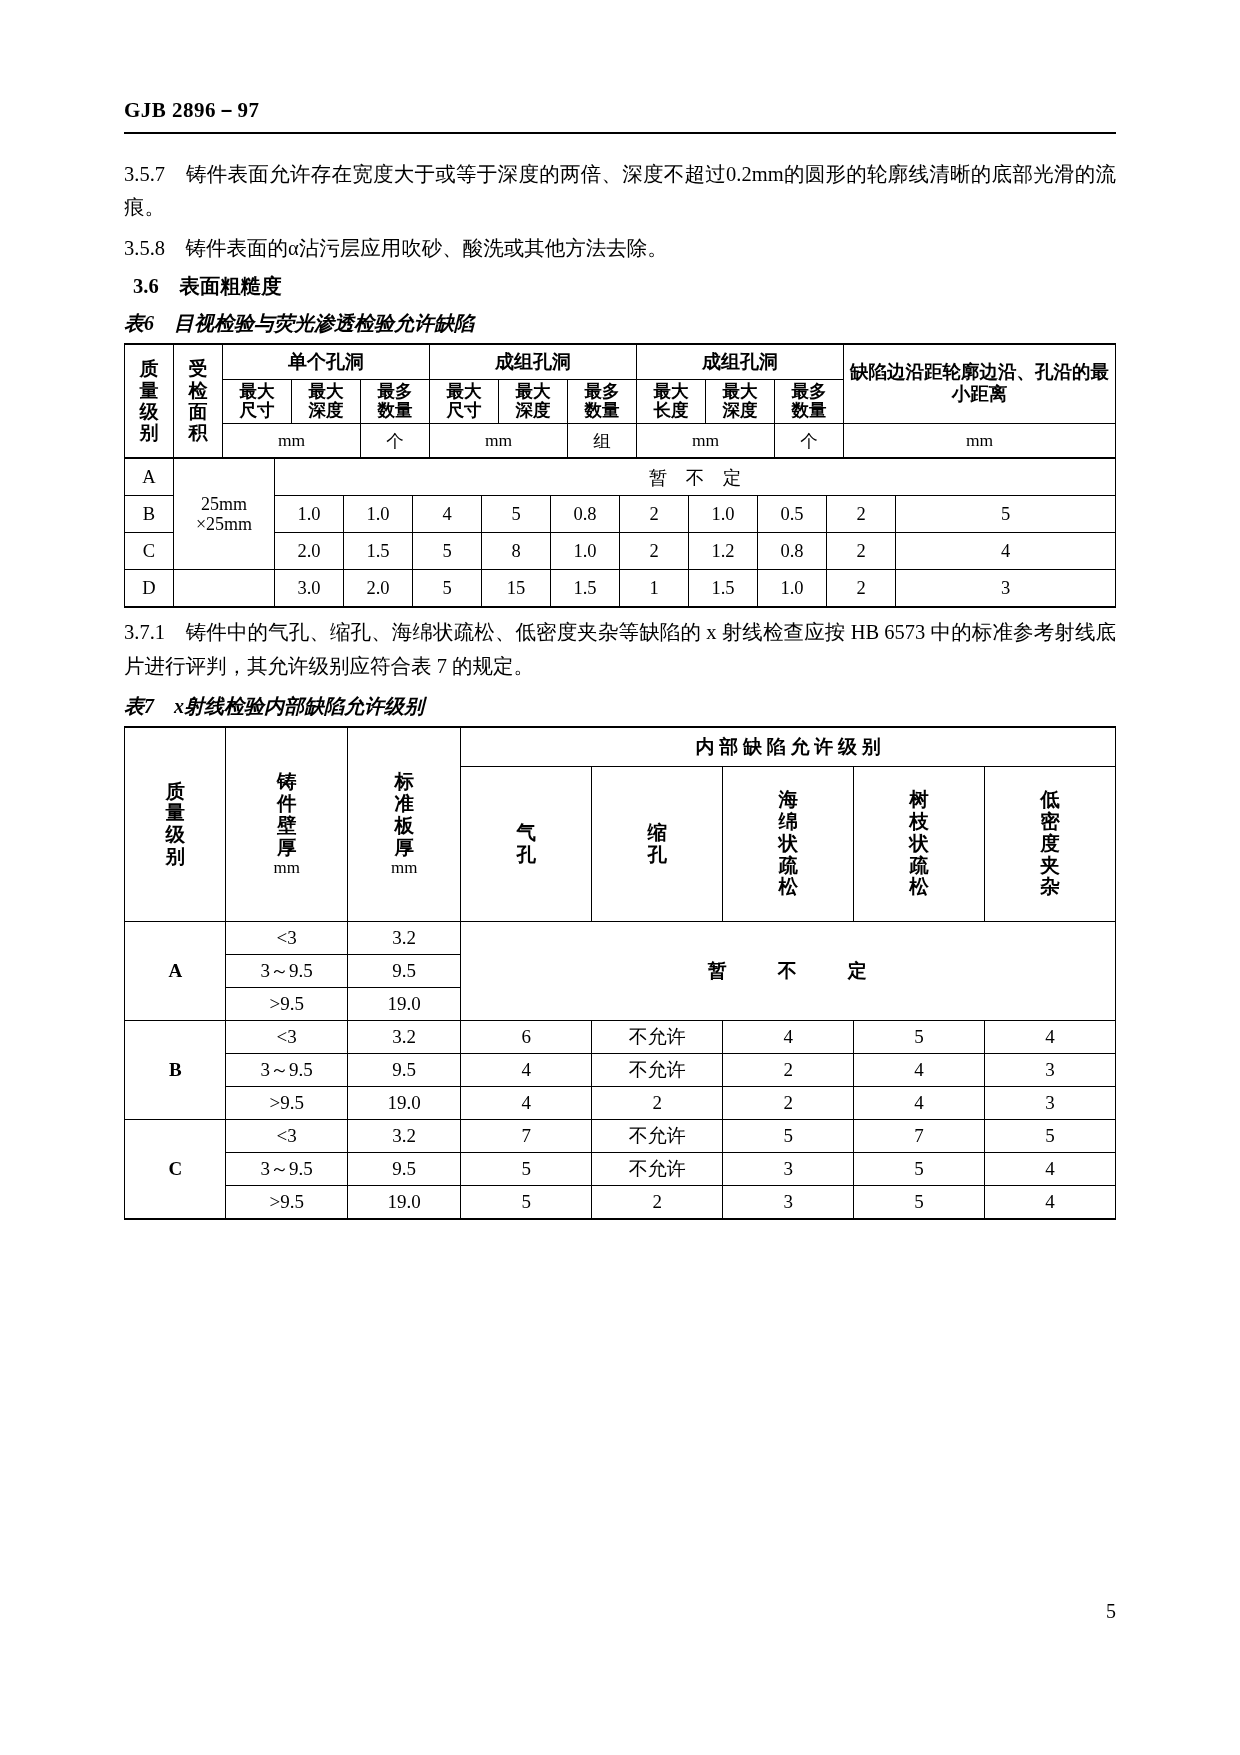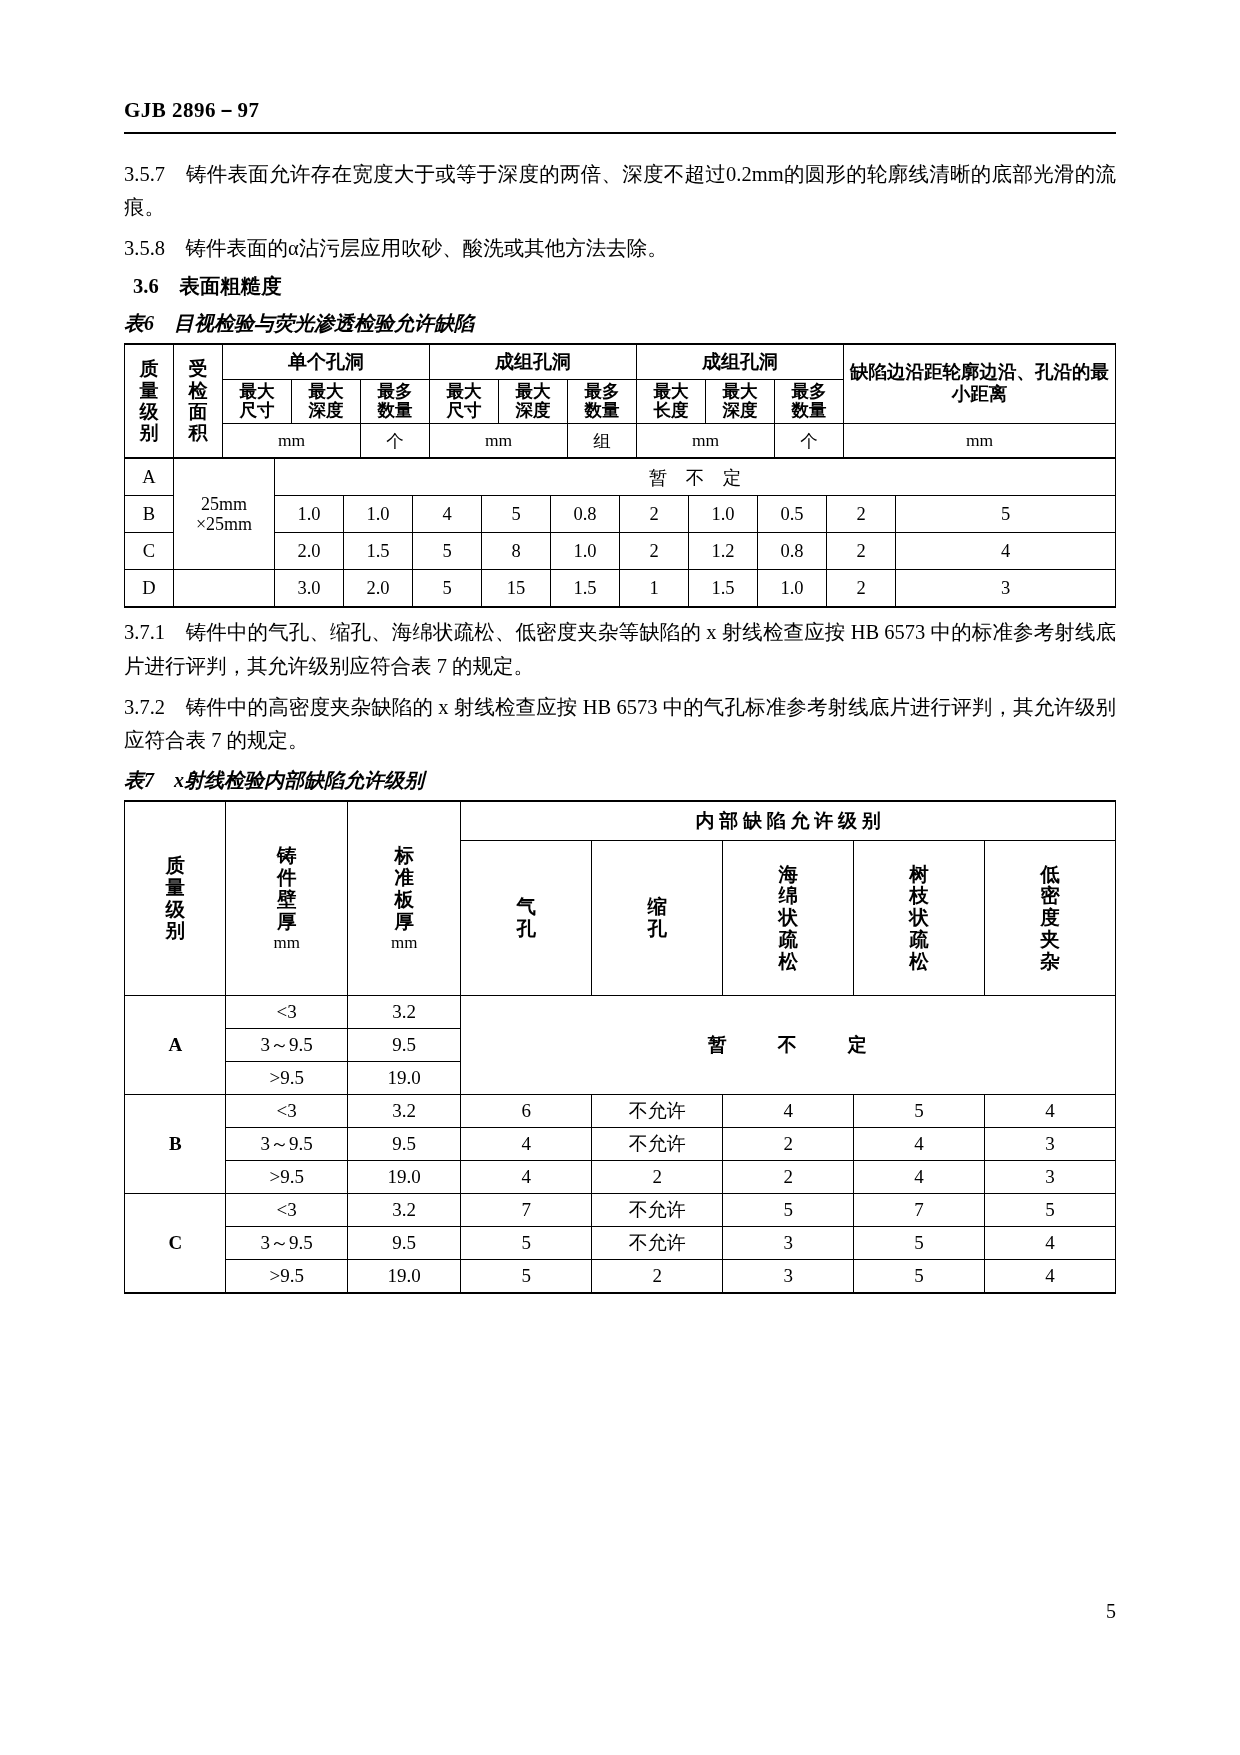--- a/index.html
+++ b/index.html
@@ -287,21 +287,20 @@
           <td>1</td>
           <td>1.5</td>
           <td>1.0</td>
           <td>2</td>
           <td>3</td>
         </tr>
       </tbody>
     </table>
 
     <p class="para">3.7.1　铸件中的气孔、缩孔、海绵状疏松、低密度夹杂等缺陷的 x 射线检查应按 HB 6573 中的标准参考射线底片进行评判，其允许级别应符合表 7 的规定。</p>
-    <p class="para">3.7.2　铸件中的高密度夹杂缺陷的 x 射线检查应按 HB 6573 中的气孔标准参考射线底片进行评判，其允许级别应符合表 7 的规定。</p>
 
     <div class="tbl-caption">表7　x射线检验内部缺陷允许级别</div>
 
     <table class="doc" id="table7">
       <tbody>
         <tr>
           <td class="vert" rowspan="2" style="width:98px;height:96px;">
             <span class="stackcol">质</span>
             <span class="stackcol">量</span>
             <span class="stackcol">级</span>

